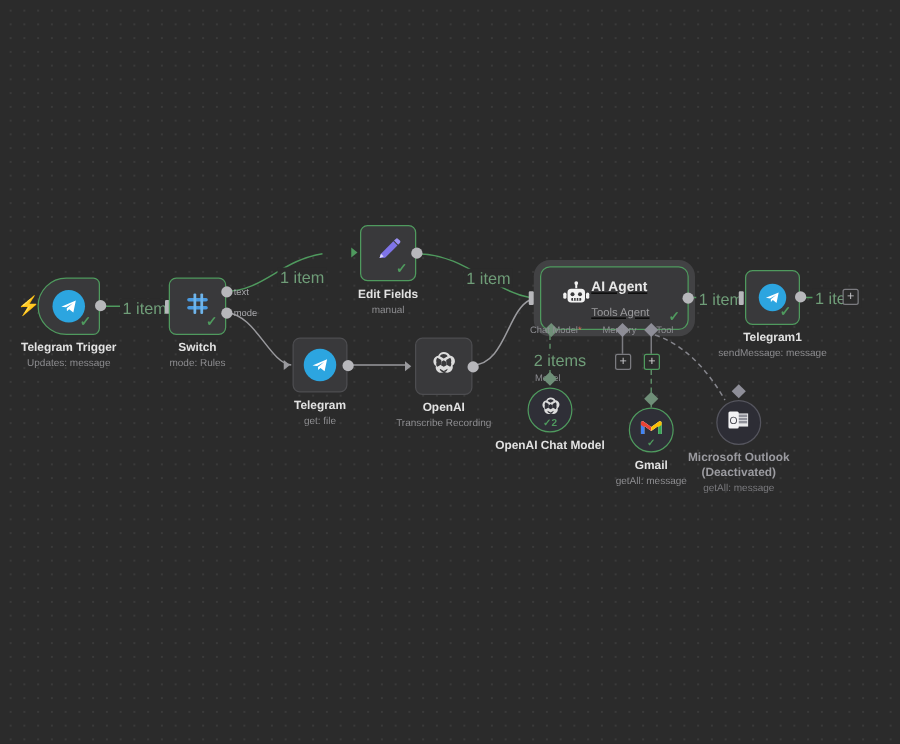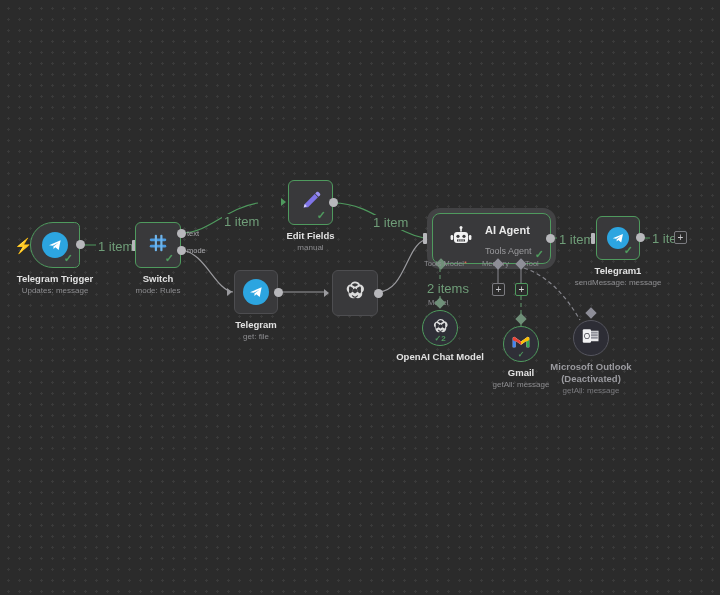--- a/index.html
+++ b/index.html
@@ -58,21 +58,21 @@
   }
 
   
   .node-box.agent {
     border-radius: 8px;
     justify-content: flex-start;
     padding-left: 16px;
     box-shadow: 0 0 0 5px rgba(120,120,125,0.30);
   }
 
-  .agent-text { margin-left: 12px; line-height: 1.25; }
+  .agent-text { margin-left: 0; line-height: 1.25; text-decoration: underline; }
   .agent-title {
     color: #e8e8e8;
     font-size: 11px;
     font-weight: bold;
   }
   .agent-sub {
     color: #9a9a9d;
     font-size: 9px;
   }
 
@@ -340,20 +340,24 @@
   </div>
 
   <div class="node" style="left:332px; top:270px; width:46px; height:46px;">
     <div class="in-tri gray" style="left:-8px; top:19px;"></div>
     <div class="node-box plain" style="width:46px; height:46px;">
       <span>
         <svg width="24" height="24" viewBox="0 0 24 24" aria-hidden="true">
           <path d="M12 2.6c-2.0 0-3.7 1.2-4.4 3.0-1.9.2-3.4 1.6-3.8 3.5-.4 1.8.4 3.6 1.9 4.6-.5 1.8.2 3.7 1.8 4.8 1.5 1.1 3.5 1.0 5.0-.1 1.5 1.0 3.5 1.0 5.0-.2 1.5-1.1 2.1-3.0 1.6-4.8 1.5-1.0 2.2-2.9 1.7-4.7-.5-1.8-2.0-3.1-3.9-3.3C16.1 3.6 14.2 2.6 12 2.6z m0 1.6c1.3 0 2.5.7 3.1 1.8L12 7.8 8.9 6.0C9.5 4.9 10.7 4.2 12 4.2z M6.9 7.2l3.1 1.8v3.6L6.9 14.4c-.9-.9-1.2-2.3-.7-3.5-.5-1.2-.2-2.7.7-3.7z m10.2 0c.9 1.0 1.2 2.5.7 3.7.5 1.2.2 2.6-.7 3.5l-3.1-1.8V9.0z M12 9.2l2.2 1.3v2.6L12 14.4l-2.2-1.3v-2.6z M8.9 15.9l3.1 1.8 3.1-1.8c-.2 1.3-1.2 2.4-2.5 2.7-1.5.4-3.1-.4-3.7-1.9z" fill="#dcdcdc"></path>
         </svg>
       </span>
+    </div>
+    <div class="caption">
+      <div class="name">OpenAI</div>
+      <div class="sub">Transcribe Recording</div>
     </div>
     <div class="dot" style="left:42px; top:19px;"></div>
   </div>
 
   <div class="node" style="left:432px; top:213px; width:119px; height:51px;">
     <div class="in-arrow" style="left:-9px; top:20px;"></div>
     <div class="node-box agent ok" style="width:119px; height:51px;">
       <span>
         <svg width="24" height="24" viewBox="0 0 24 24" aria-hidden="true">
           <rect x="5" y="7" width="14" height="11" rx="3" fill="#f2f2f2"></rect>
@@ -375,21 +379,21 @@
       </span>
       <span class="check">✓</span>
     </div>
     <div class="dot" style="left:114px; top:21px;"></div>
 
     <div class="diamond green" style="left:5px; top:47px;"></div>
     <div class="diamond" style="left:62px; top:47px;"></div>
     <div class="diamond" style="left:85px; top:47px;"></div>
   </div>
 
-  <div class="conn-label" style="left:424px; top:259px;"><span>Tools Model</span><span class="req">*</span></div>
+  <div class="conn-label" style="left:424px; top:259px;"><span>Chat Model</span><span class="req">*</span></div>
   <div class="conn-label" style="left:482px; top:259px;">Memory</div>
   <div class="conn-label" style="left:525px; top:259px;">Tool</div>
 
   <div class="edge-label" style="left:425px; top:281px;">2 items</div>
   <div class="conn-label" style="left:428px; top:298px;">Model</div>
 
   <div class="edge-label" style="left:557px; top:232px;">1 item</div>
 
   <div class="plus-btn" style="left:492px; top:283px;">+</div>
   <div class="plus-btn green" style="left:515px; top:283px;">+</div>

